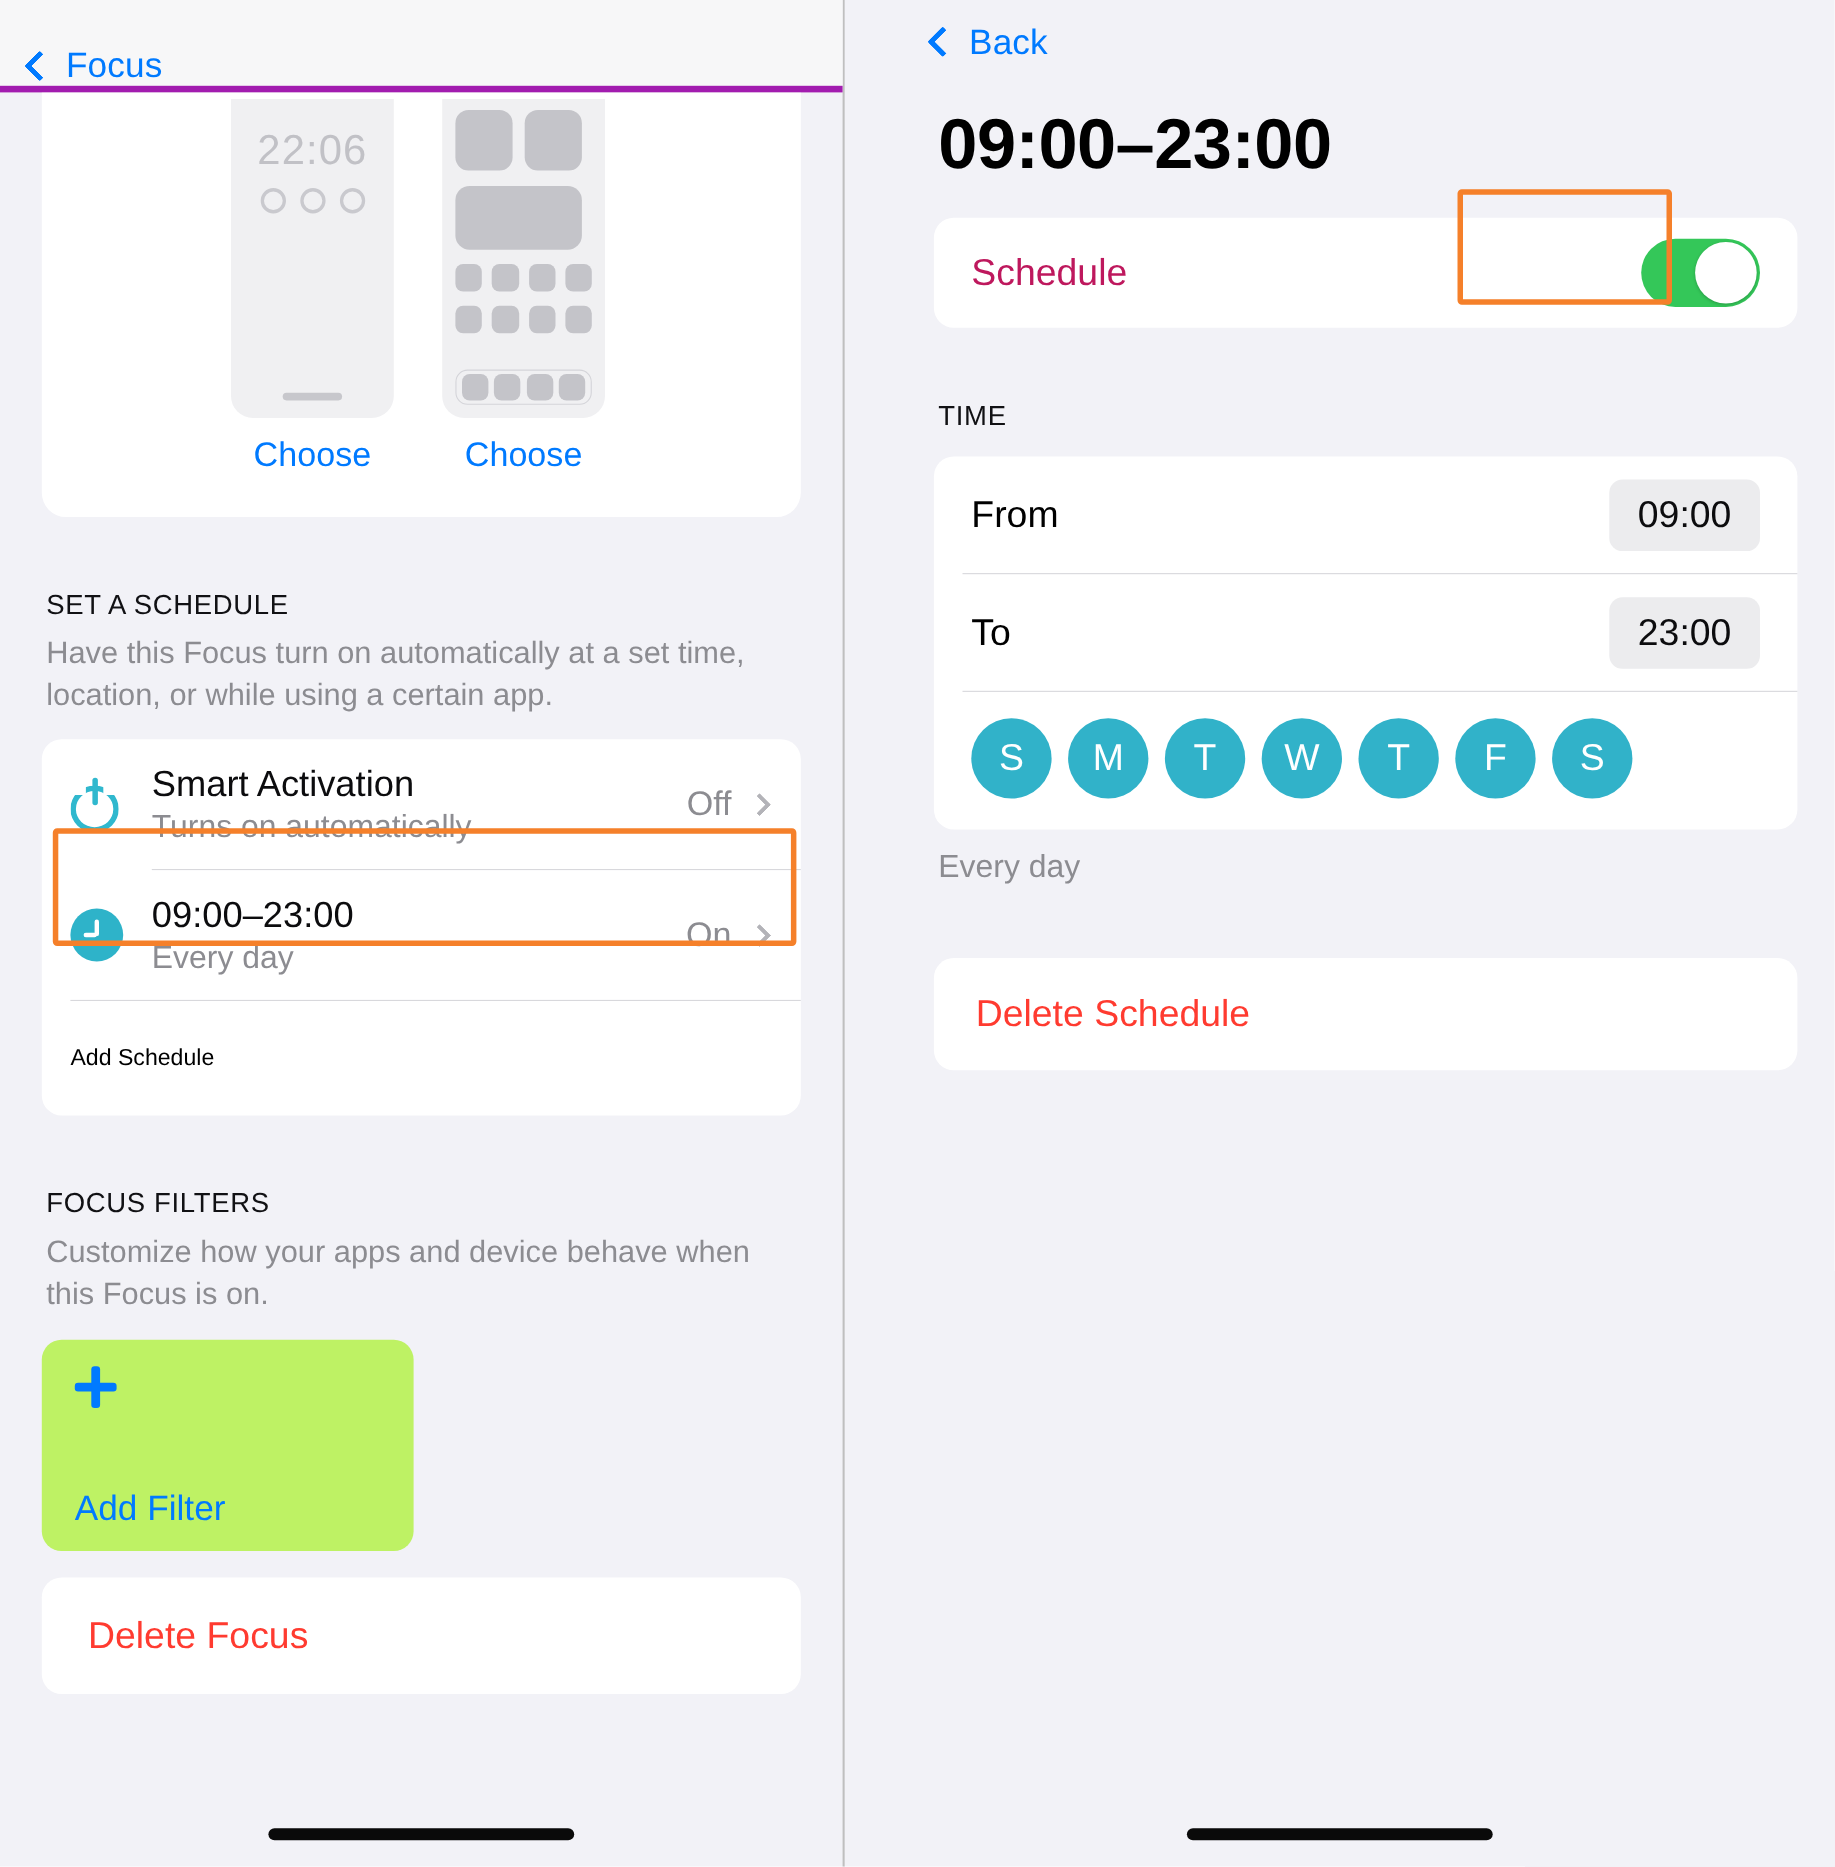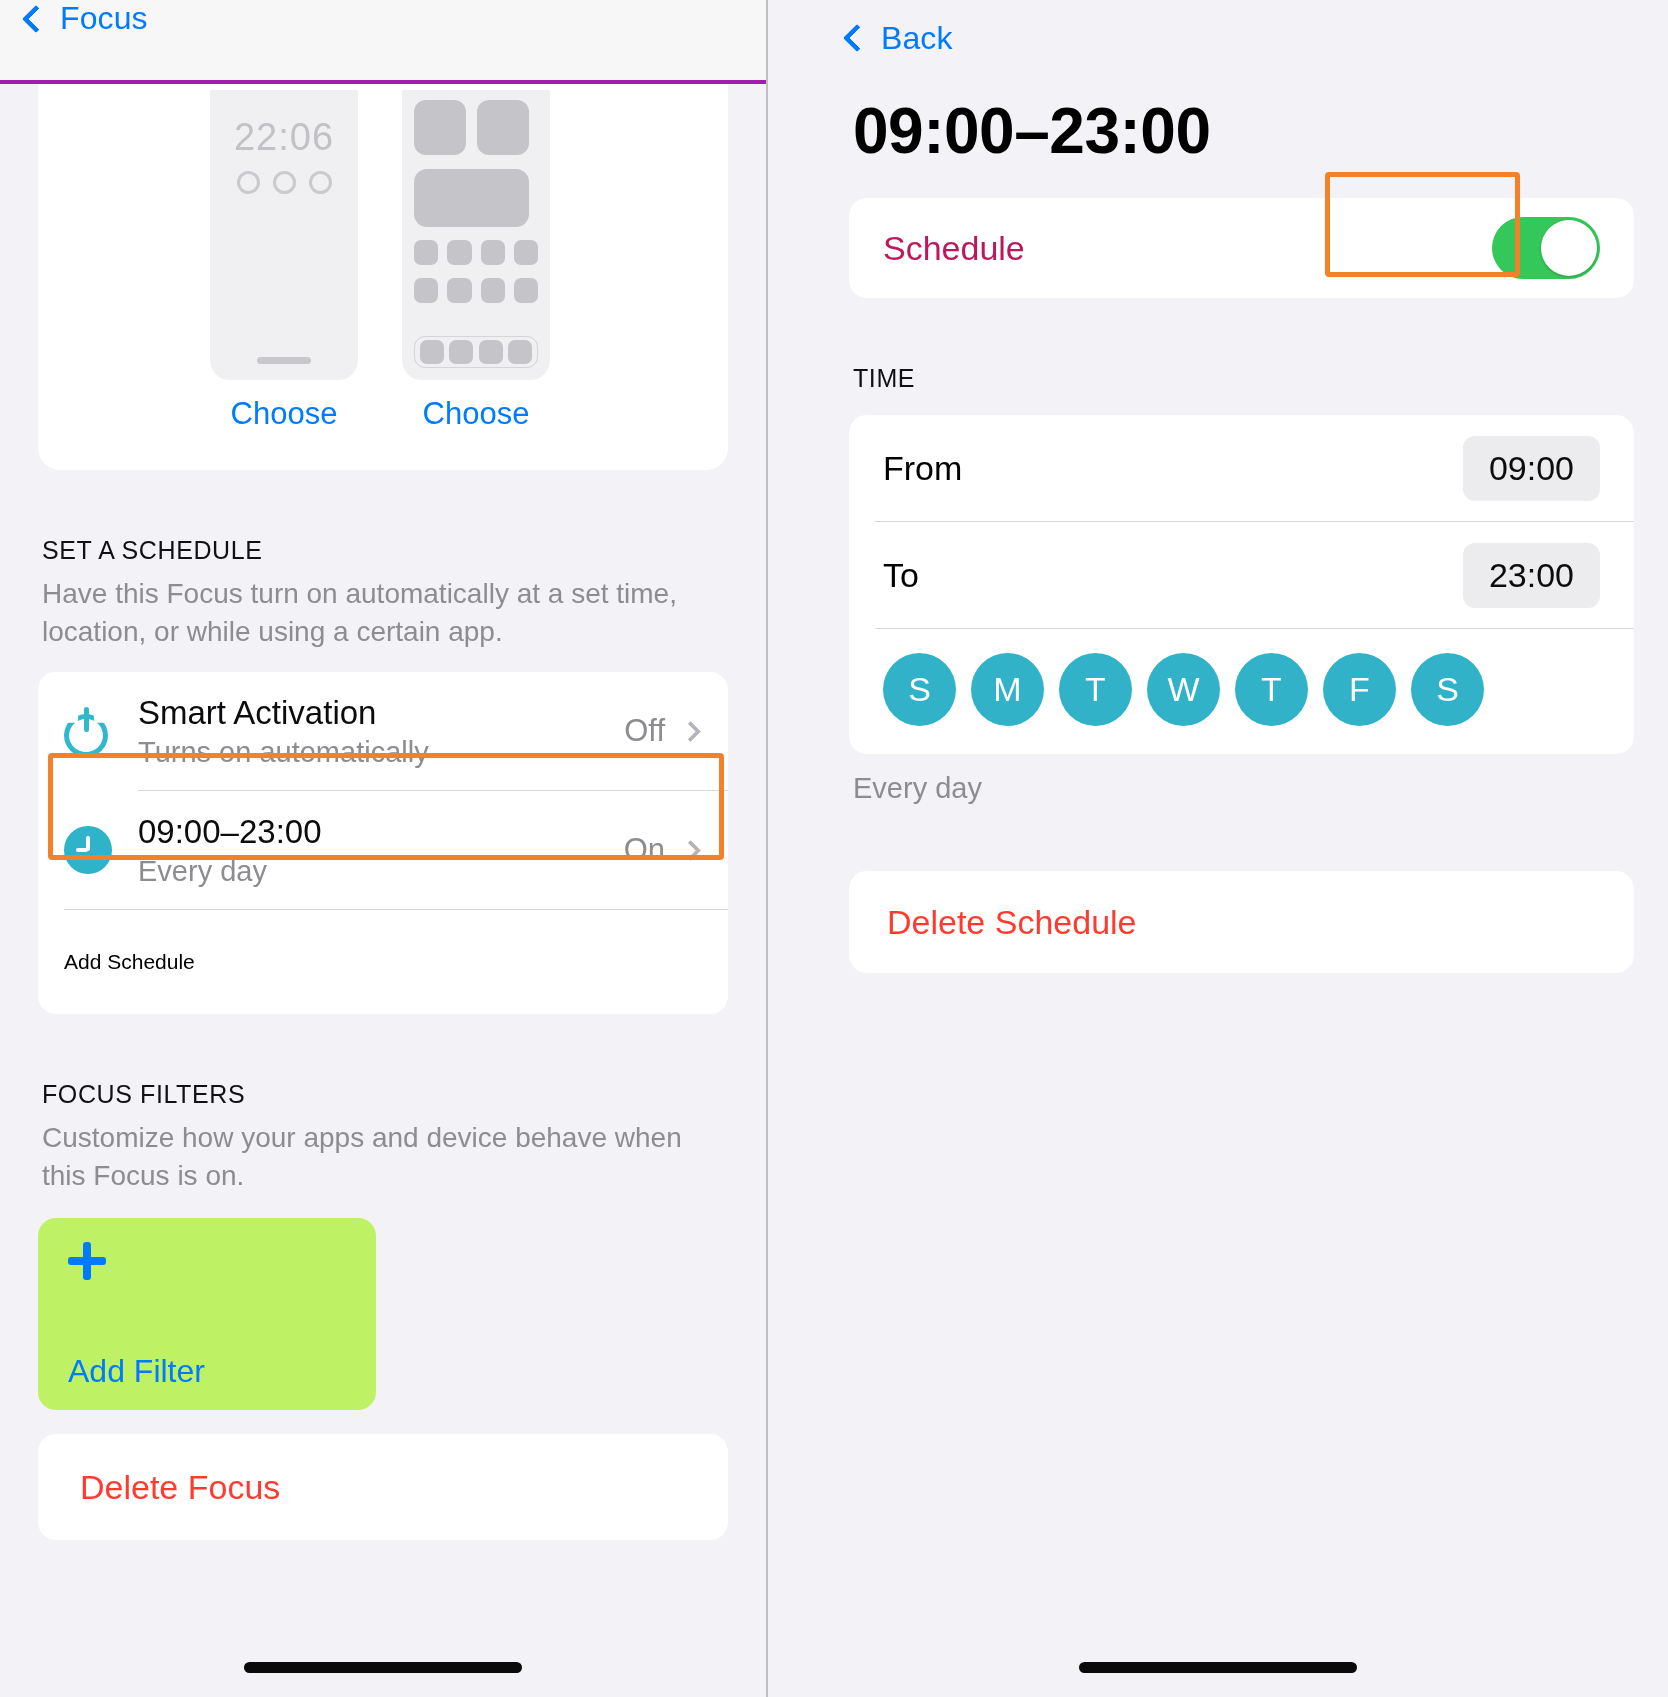--- a/index.html
+++ b/index.html
@@ -15,22 +15,22 @@
   .pane-left {
     width: 768px; height: 1697px;
     background: #f2f2f7;
     position: relative;
     border-right: 2px solid #bfbfbf;
     display: flex; flex-direction: column;
   }
   .navbar {
     height: 84px; min-height: 84px;
     background: #f7f7f8;
-    border-bottom: 4px solid #a21caf;
-    display: flex; align-items: flex-start;
+    border-bottom: 6px solid #a21caf;
+    display: flex; align-items: flex-end;
     padding-left: 26px;
   }
   .back-link {
     display: flex; align-items: center;
     color: #007aff; font-size: 32px; letter-spacing: .1px;
   }
   .chev-back {
     width: 20px; height: 20px;
     border-left: 5px solid #007aff;
     border-bottom: 5px solid #007aff;

